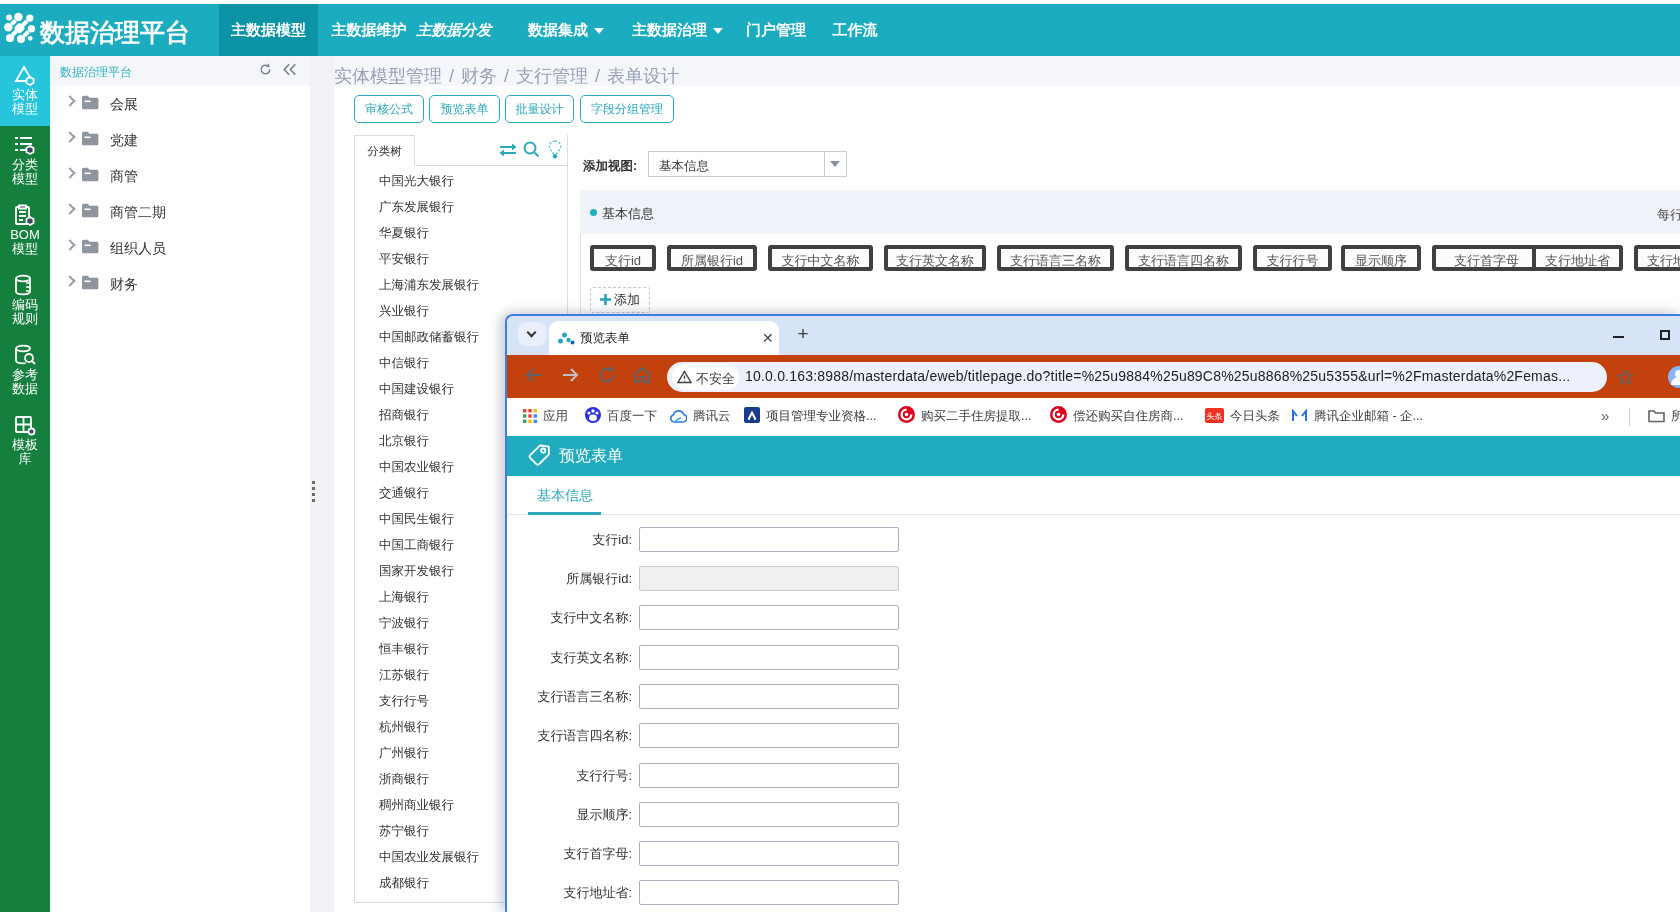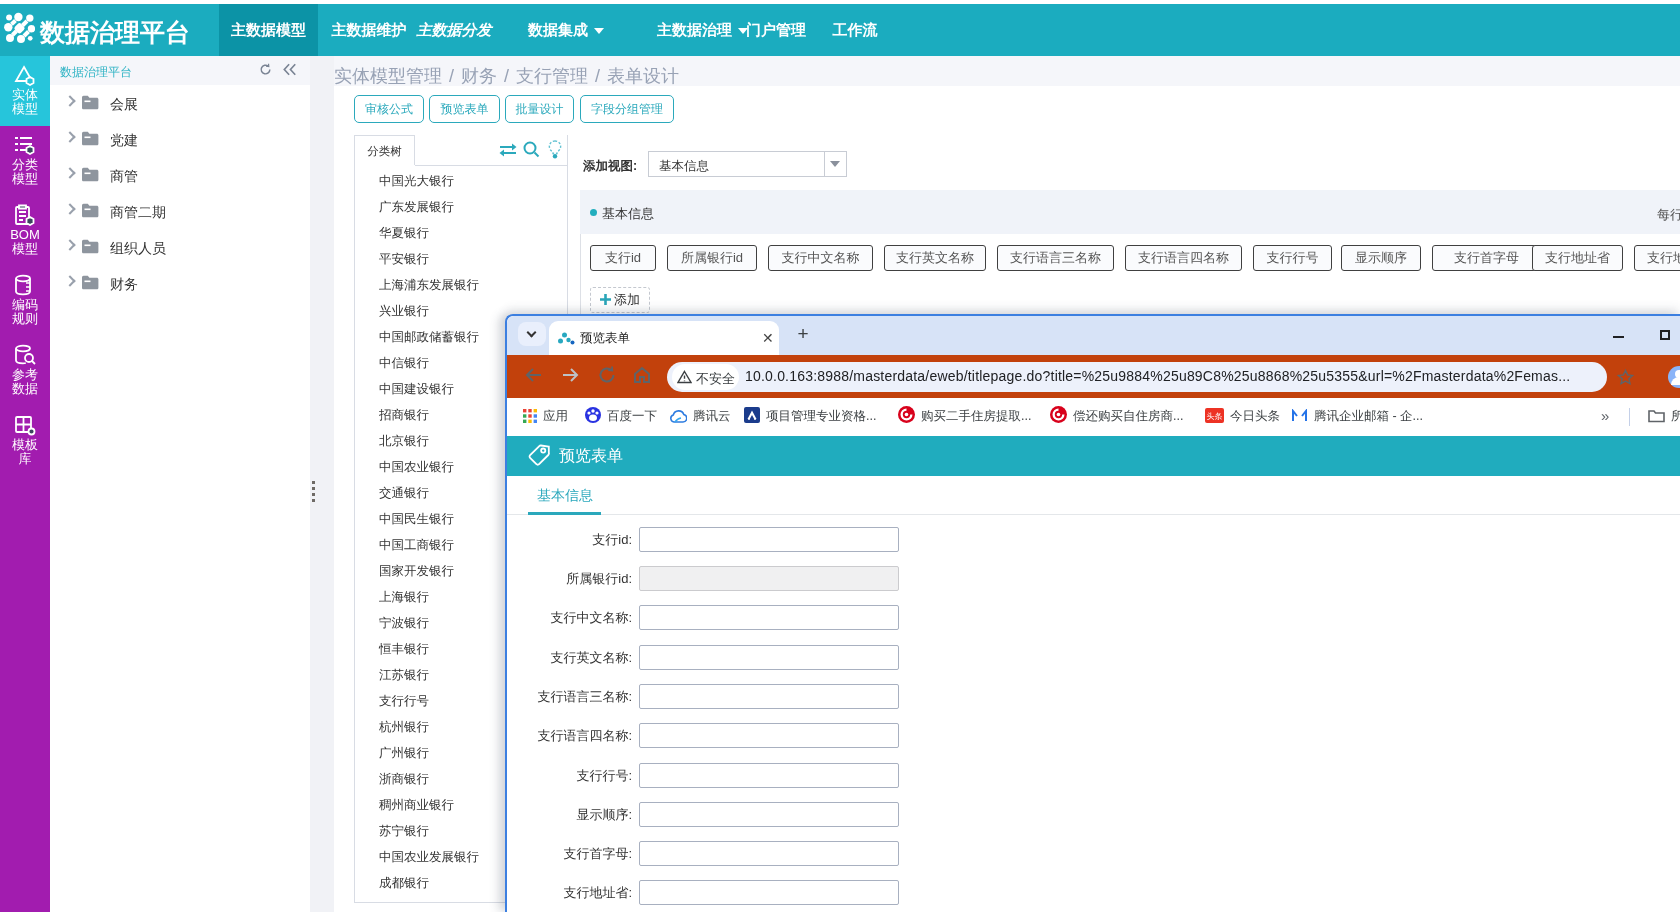--- a/index.html
+++ b/index.html
@@ -8,21 +8,21 @@
 
 
 #tophdr { position:absolute; left:0; top:4px; width:1680px; height:52px; background:#1BACBF; }
 #logo { position:absolute; left:4px; top:8px; width:31px; height:31px; }
 #brand { position:absolute; left:40px; top:12px; color:#fff; font-size:25px; font-weight:bold; }
 .nav { position:absolute; top:0; height:52px; line-height:52px; color:#fff; font-size:15px; font-weight:bold; text-align:center; }
 .nav.active { background:#0C93A6; }
 .caret { display:inline-block; width:0; height:0; border-left:5px solid transparent; border-right:5px solid transparent; border-top:6px solid #fff; margin-left:6px; vertical-align:middle; }
 
 
-#sidebar { position:absolute; left:0; top:56px; width:50px; height:856px; background:#a21caf; }
+#sidebar { position:absolute; left:0; top:56px; width:50px; height:856px; background:#15803d; }
 .sbitem { width:50px; height:70px; color:#fff; text-align:center; padding-top:8px; }
 .sbitem.active { background:#26C5DB; }
 .sbitem svg { display:block; margin:0 auto; }
 .sblbl { font-size:13px; line-height:13.5px; margin-top:2px; }
 
 
 #entpanel { position:absolute; left:50px; top:56px; width:260px; height:856px; background:#fff; }
 #enthdr { position:absolute; left:0; top:0; width:260px; height:29px; background:#F5F6FA; }
 #enthdr .ttl { position:absolute; left:10px; top:8px; color:#2FB3C4; font-size:12px; }
 #enthdr .ic { position:absolute; top:6px; color:#6B7486; }
@@ -57,21 +57,21 @@
 #viewsel .vtxt { position:absolute; left:10px; top:6px; font-size:12.5px; color:#333; }
 #viewsel .varea { position:absolute; right:0; top:0; width:22px; height:24px; border-left:1px solid #C8CCD4; }
 #viewsel .varr { position:absolute; right:6px; top:9px; width:0; height:0; border-left:5px solid transparent; border-right:5px solid transparent; border-top:6px solid #8A909C; }
 #seccl { position:absolute; left:246px; top:148px; width:1px; height:168px; background:#DDE0E6; }
 #secbar { position:absolute; left:246px; top:104px; width:1100px; height:44px; background:#F0F3F9; }
 #secbar .dot { position:absolute; left:10px; top:19px; width:7px; height:7px; border-radius:50%; background:#22AEBE; }
 #secbar .stxt { position:absolute; left:22px; top:15px; font-size:13px; color:#333; }
 #secbar { overflow:hidden; }
 #secbar .rtxt { position:absolute; right:-16px; top:16px; font-size:13px; color:#555; }
 #chips { position:absolute; left:0; top:159px; width:1346px; height:26px; }
-.chip { position:absolute; top:0; height:26px; line-height:24px; border:1px solid #404040; border-radius:3px; background:#FAFBFD; color:#555; font-size:13px; text-align:center; }
+.chip { position:absolute; top:0; height:26px; line-height:24px; border:4px solid #404040; border-radius:3px; background:#FAFBFD; color:#555; font-size:13px; text-align:center; }
 #addbtn { position:absolute; left:256px; top:201px; width:60px; height:26px; border:1px dashed #C4C8CF; border-radius:3px; text-align:center; line-height:24px; font-size:13px; color:#333; }
 
 
 #popup { position:absolute; left:505px; top:314px; width:1175px; height:598px; border-left:2px solid #3C7FE0; border-top:2px solid #3C7FE0; border-radius:8px 0 0 0; box-shadow:-7px 0 10px rgba(60,70,90,0.18), 0 -6px 10px rgba(60,70,90,0.10); background:#fff; }
 #tabbar { position:absolute; left:0; top:0; width:1173px; height:39px; background:#D7E3F7; border-radius:7px 0 0 0; }
 #vbtn { position:absolute; left:11px; top:6px; width:28px; height:24px; background:#E9EFFC; border-radius:8px; }
 #vbtn .vch { position:absolute; left:10px; top:7px; width:7px; height:7px; border-left:2px solid #333; border-bottom:2px solid #333; transform:rotate(-45deg); }
 #acttab { position:absolute; left:42px; top:5px; width:230px; height:34px; background:#fff; border-radius:9px 9px 0 0; }
 #acttab .ttxt { position:absolute; left:31px; top:9px; font-size:12.5px; color:#1b1b1b; }
 #acttab .tx { position:absolute; left:213px; top:9px; font-size:14px; color:#444; }
@@ -125,21 +125,21 @@
         <circle cx="6" cy="26" r="4"></circle>
         <circle cx="17" cy="26.9" r="4"></circle>
         <circle cx="26.2" cy="26.3" r="2.4"></circle>
       </g>
     </svg>
     <div id="brand">数据治理平台</div>
     <div class="nav active" style="left:219px;width:99px;">主数据模型</div>
     <div class="nav" style="left:330px;width:78px;">主数据维护</div>
     <div class="nav" style="left:415px;width:78px;font-style:italic;">主数据分发</div>
     <div class="nav" style="left:525px;width:82px;">数据集成<span class="caret"></span></div>
-    <div class="nav" style="left:655px;width:95px;">主数据治理<span class="caret"></span></div>
+    <div class="nav" style="left:630px;width:95px;">主数据治理<span class="caret"></span></div>
     <div class="nav" style="left:744px;width:64px;">门户管理</div>
     <div class="nav" style="left:829px;width:52px;">工作流</div>
   </div>
 
   <div id="sidebar">
     <div class="sbitem active">
       <svg width="24" height="22" viewBox="0 0 24 22" fill="none" stroke="#fff" stroke-width="1.8">
         <path d="M11 3 L19 17 L3 17 Z"></path>
         <path d="M17 13 l3.5 2 v4 l-3.5 2 l-3.5 -2 v-4 Z" fill="#26C5DB"></path>
       </svg>

